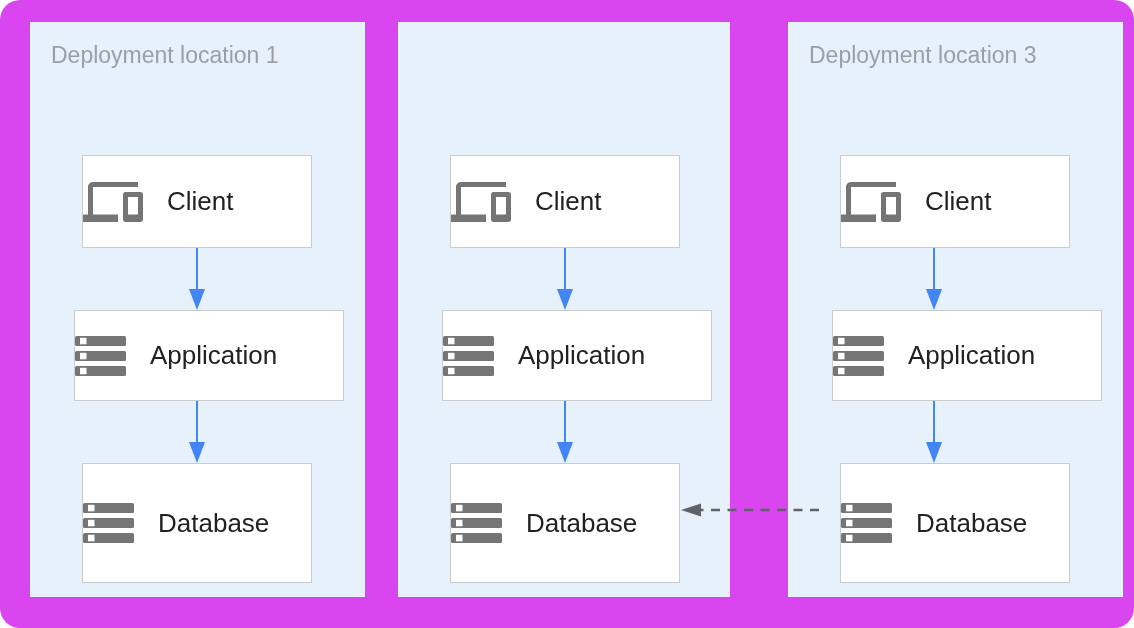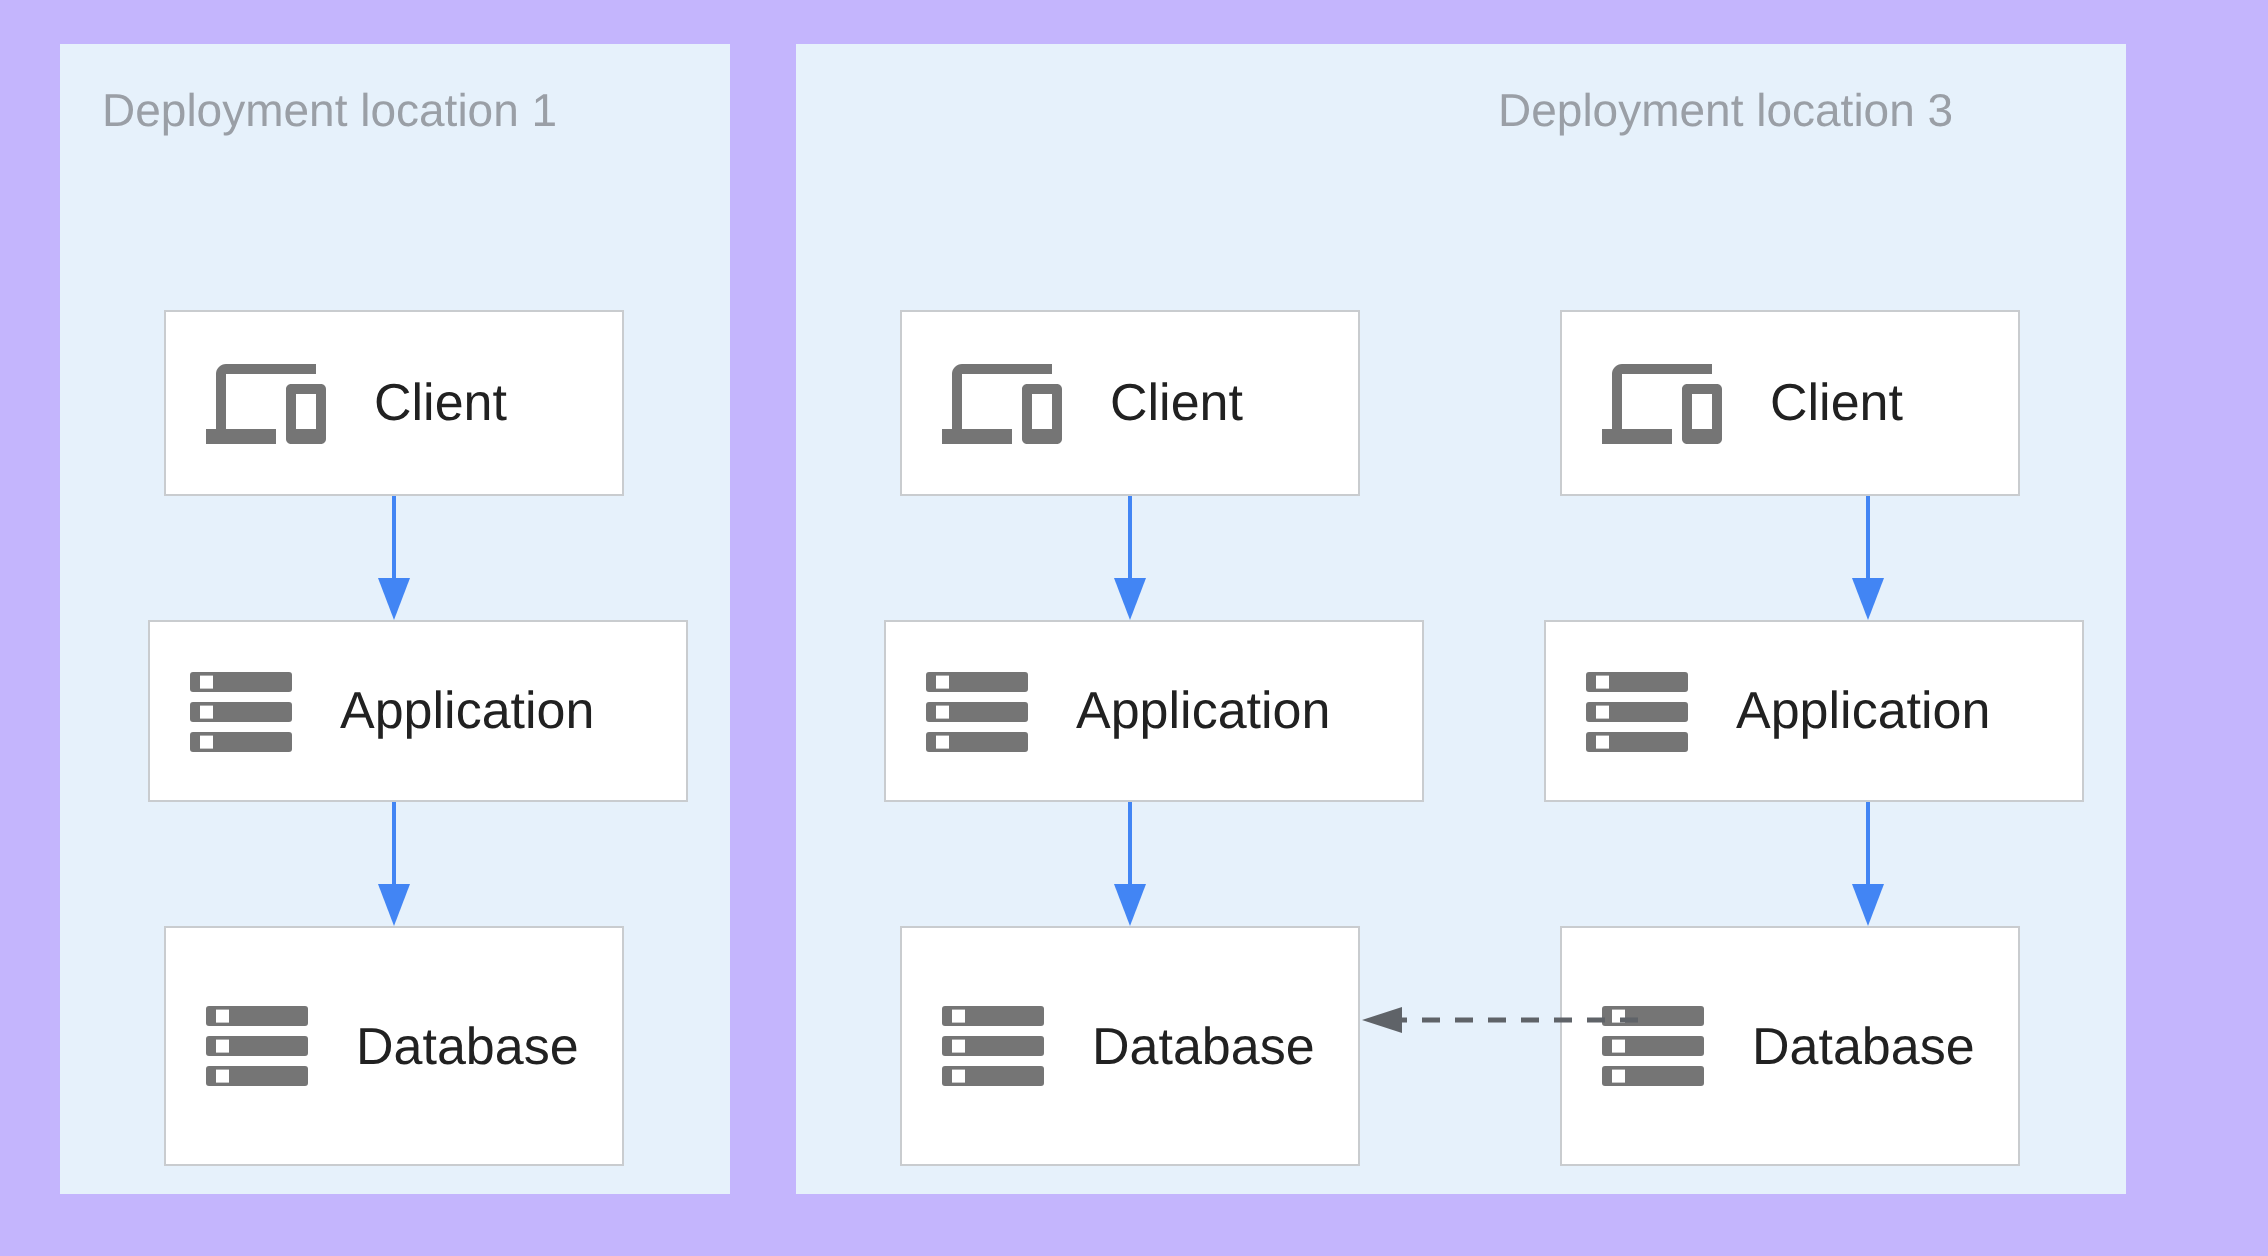--- a/index.html
+++ b/index.html
@@ -1,49 +1,49 @@
 <!DOCTYPE html>
 <html><head>
 <meta charset="utf-8">
 <style>
   html, body { margin: 0; padding: 0; background: #ffffff; }
   .canvas {
     position: relative;
     width: 1134px;
     height: 628px;
-    background: #c4b5fd;
+    background: #d946ef;
     overflow: hidden;
     font-family: "Liberation Sans", "DejaVu Sans", sans-serif;
+    border-radius: 20px;
   }
   .panel {
     position: absolute;
     top: 22px;
     height: 575px;
     background: #E6F1FB;
   }
   .panel.p1 { left: 30px;  width: 335px; }
   .panel.p2 { left: 398px; width: 332px; }
-  .panel.p3 { left: 728px; width: 335px; }
+  .panel.p3 { left: 788px; width: 335px; }
   .panel-title {
     position: absolute;
     top: 20px;
     left: 21px;
     font-size: 23px;
     line-height: 1.2;
     color: #9A9FA6;
     white-space: nowrap;
   }
   .node {
     position: absolute;
     display: flex;
     align-items: center;
     background: #ffffff;
     border: 1px solid #C9CCCF;
     box-sizing: border-box;
-    padding-left: 20px;
   }
   .node-client      { top: 133px; left: 52px; width: 230px; height: 93px; }
   .node-application { top: 288px; left: 44px; width: 270px; height: 91px; }
   .node-database    { top: 441px; left: 52px; width: 230px; height: 120px; }
   .node-label {
     font-size: 26px;
     color: #212121;
     margin-left: 24px;
     white-space: nowrap;
   }

